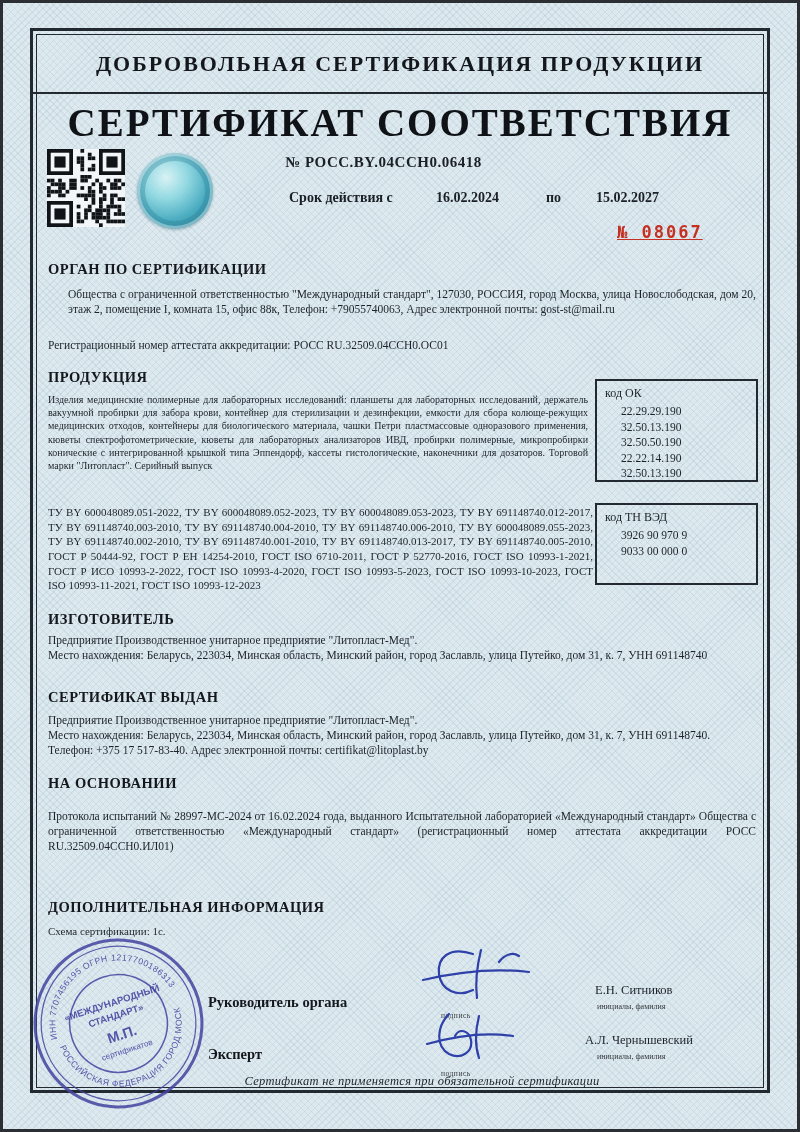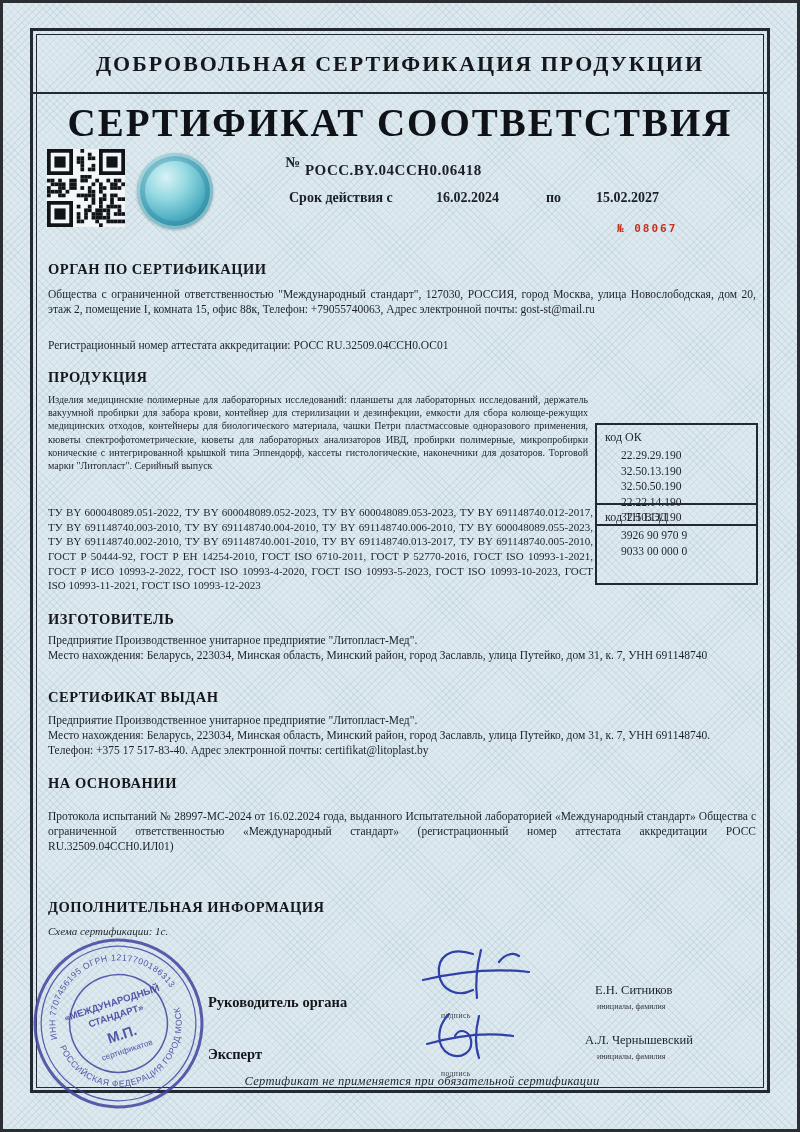--- a/index.html
+++ b/index.html
@@ -25,21 +25,21 @@
   .main-title { left:0; right:0; top:97px; text-align:center; font-size:39px; font-weight:bold; letter-spacing:2px; color:#0f1216; }
   .sec-title { position:absolute; font-weight:bold; font-size:14.5px; letter-spacing:.5px; color:#14171c; }
   .para { position:absolute; font-size:11.5px; line-height:1.32; text-align:justify; color:#1d222a; }
   .qr { position:absolute; left:44px; top:146px; }
   .seal {
     position:absolute; left:134px; top:150px; width:76px; height:76px; border-radius:50%;
     background:radial-gradient(circle at 38% 32%, #d9f4f6 0%, #8fd9e2 30%, #3fa8bd 62%, #19738c 100%);
     box-shadow:0 1px 3px rgba(20,60,80,.35), inset 0 0 0 3px rgba(255,255,255,.38), inset 0 0 0 8px rgba(28,118,142,.35);
     opacity:.92;
   }
-  .blank-number { font-family:"DejaVu Sans Mono","Liberation Mono",monospace; font-size:11px; font-weight:bold; letter-spacing:2px; color:#c53022; }
+  .blank-number { font-family:"DejaVu Sans Mono","Liberation Mono",monospace; font-size:17px; font-weight:bold; letter-spacing:2px; color:#c53022;text-decoration:underline; }
   .code-box { position:absolute; border:2px solid #232930; padding:5px 8px 6px 8px; font-size:11.5px; color:#1d222a; }
   .code-box-label { font-size:12px; margin-bottom:3px; }
   .code-line { padding-left:16px; line-height:1.35; }
   .sig-caption { position:absolute; font-size:7.5px; color:#33363c; letter-spacing:.5px; }
   .name-caption { position:absolute; font-size:8px; color:#33363c; }
   .sign-name { position:absolute; font-size:12.5px; color:#1d222a; }
   .role-label { position:absolute; font-size:14.5px; font-weight:bold; color:#14171c; }
   .footer-note { position:absolute; left:0; right:0; top:1071px; text-align:center; font-style:italic; font-size:12.5px; letter-spacing:.3px; color:#1d222a;margin-left:44px; }
   .print-info { position:absolute; left:0; right:0; top:1102px; text-align:center; font-size:7.5px; color:#4a4f56; }
 </style>
@@ -185,36 +185,36 @@
         <rect x="64" y="8" width="12" height="12"></rect>
       <rect x="0" y="56" width="28" height="28"></rect>
         <rect x="4" y="60" width="20" height="20" fill="#f3f6f8"></rect>
         <rect x="8" y="64" width="12" height="12"></rect>
     </g>
   </svg>
 
   <div class="seal"></div>
 
   <div class="t bold" style="left:282px; top:151px; font-size:15px;">№</div>
-  <div class="t bold" style="left:302px; top:151px; font-size:15px; letter-spacing:.5px;margin-top:8px;">РОСС.BY.04ССН0.06418</div>
+  <div class="t bold" style="left:302px; top:151px; font-size:15px; letter-spacing:.5px;">РОСС.BY.04ССН0.06418</div>
 
   <div class="t bold" style="left:286px; top:187px; font-size:14px;">Срок действия с</div>
   <div class="t bold" style="left:433px; top:187px; font-size:14px;">16.02.2024</div>
   <div class="t bold" style="left:543px; top:187px; font-size:14px;">по</div>
   <div class="t bold" style="left:593px; top:187px; font-size:14px;">15.02.2027</div>
 
   <div class="t blank-number" style="left:614px; top:219px;">№ 08067</div>
 
   <div class="sec-title" style="left:45px; top:258px;">ОРГАН ПО СЕРТИФИКАЦИИ</div>
-  <div class="para" style="left:45px; top:284px; width:708px;">Общества с ограниченной ответственностью "Международный стандарт", 127030, РОССИЯ, город Москва, улица Новослободская, дом 20, этаж 2, помещение I, комната 15, офис 88к, Телефон: +79055740063, Адрес электронной почты: gost-st@mail.ru</div>
+  <div class="para" style="left:45px; top:284px; width:708px;padding-left:20px;">Общества с ограниченной ответственностью "Международный стандарт", 127030, РОССИЯ, город Москва, улица Новослободская, дом 20, этаж 2, помещение I, комната 15, офис 88к, Телефон: +79055740063, Адрес электронной почты: gost-st@mail.ru</div>
   <div class="para" style="left:45px; top:335px; width:708px;">Регистрационный номер аттестата аккредитации: РОСС RU.32509.04ССН0.ОС01</div>
 
   <div class="sec-title" style="left:45px; top:366px;">ПРОДУКЦИЯ</div>
   <div class="para" style="left:45px; top:390px; width:540px; font-size:10px; line-height:1.32;">Изделия медицинские полимерные для лабораторных исследований: планшеты для лабораторных исследований, держатель вакуумной пробирки для забора крови, контейнер для стерилизации и дезинфекции, емкости для сбора колюще-режущих медицинских отходов, контейнеры для биологического материала, чашки Петри пластмассовые одноразового применения, кюветы спектрофотометрические, кюветы для лабораторных анализаторов ИВД, пробирки полимерные, микропробирки конические с интегрированной крышкой типа Эппендорф, кассеты гистологические, наконечники для дозаторов. Торговой марки "Литопласт". Серийный выпуск</div>
-  <div class="code-box" style="left:592px; top:376px; width:163px; height:103px;margin-top:44px;">
+  <div class="code-box" style="left:592px; top:376px; width:163px; height:103px;">
     <div class="code-box-label">код ОК</div>
     <div class="code-line">22.29.29.190</div>
     <div class="code-line">32.50.13.190</div>
     <div class="code-line">32.50.50.190</div>
     <div class="code-line">22.22.14.190</div>
     <div class="code-line">32.50.13.190</div>
   </div>
 
   <div class="para" style="left:45px; top:502px; width:545px; font-size:11px; line-height:1.33;">ТУ BY 600048089.051-2022, ТУ BY 600048089.052-2023, ТУ BY 600048089.053-2023, ТУ BY 691148740.012-2017, ТУ BY 691148740.003-2010, ТУ BY 691148740.004-2010, ТУ BY 691148740.006-2010, ТУ BY 600048089.055-2023, ТУ BY 691148740.002-2010, ТУ BY 691148740.001-2010, ТУ BY 691148740.013-2017, ТУ BY 691148740.005-2010, ГОСТ Р 50444-92, ГОСТ Р ЕН 14254-2010, ГОСТ ISO 6710-2011, ГОСТ Р 52770-2016, ГОСТ ISO 10993-1-2021, ГОСТ Р ИСО 10993-2-2022, ГОСТ ISO 10993-4-2020, ГОСТ ISO 10993-5-2023, ГОСТ ISO 10993-10-2023, ГОСТ ISO 10993-11-2021, ГОСТ ISO 10993-12-2023</div>
   <div class="code-box" style="left:592px; top:500px; width:163px; height:82px;">
@@ -228,21 +228,21 @@
   <div class="para" style="left:45px; top:645px; width:708px; text-align:left;">Место нахождения: Беларусь, 223034, Минская область, Минский район, город Заславль, улица Путейко, дом 31, к. 7, УНН 691148740</div>
 
   <div class="sec-title" style="left:45px; top:686px;">СЕРТИФИКАТ ВЫДАН</div>
   <div class="para" style="left:45px; top:710px; width:708px; text-align:left;">Предприятие Производственное унитарное предприятие "Литопласт-Мед".</div>
   <div class="para" style="left:45px; top:725px; width:708px; text-align:left;">Место нахождения: Беларусь, 223034, Минская область, Минский район, город Заславль, улица Путейко, дом 31, к. 7, УНН 691148740. Телефон: +375 17 517-83-40. Адрес электронной почты: certifikat@litoplast.by</div>
 
   <div class="sec-title" style="left:45px; top:772px;">НА ОСНОВАНИИ</div>
   <div class="para" style="left:45px; top:806px; width:708px;">Протокола испытаний № 28997-МС-2024 от 16.02.2024 года, выданного Испытательной лабораторией «Международный стандарт» Общества с ограниченной ответственностью «Международный стандарт» (регистрационный номер аттестата аккредитации РОСС RU.32509.04ССН0.ИЛ01)</div>
 
   <div class="sec-title" style="left:45px; top:896px;">ДОПОЛНИТЕЛЬНАЯ ИНФОРМАЦИЯ</div>
-  <div class="para" style="left:45px; top:921px; width:400px; text-align:left; font-size:11px;font-style:italic;">Схема сертификации: 1с.</div>
+  <div class="para" style="left:45px; top:921px; width:400px; text-align:left; font-size:11px;">Схема сертификации: 1с.</div>
 
   <svg class="t" style="left:28px; top:933px;" width="175" height="175" viewBox="0 0 172 172">
     <defs>
       <path id="arcTop" d="M 86 86 m -62 0 a 62 62 0 1 1 124 0"></path>
       <path id="arcBot" d="M 86 86 m -62 0 a 62 62 0 1 0 124 0"></path>
     </defs>
     <g transform="rotate(-18 86 86)">
       <g stroke="#4343a0" fill="none" opacity=".85">
         <circle cx="86" cy="86" r="82" stroke-width="3"></circle>
         <circle cx="86" cy="86" r="76" stroke-width="1.2"></circle>

